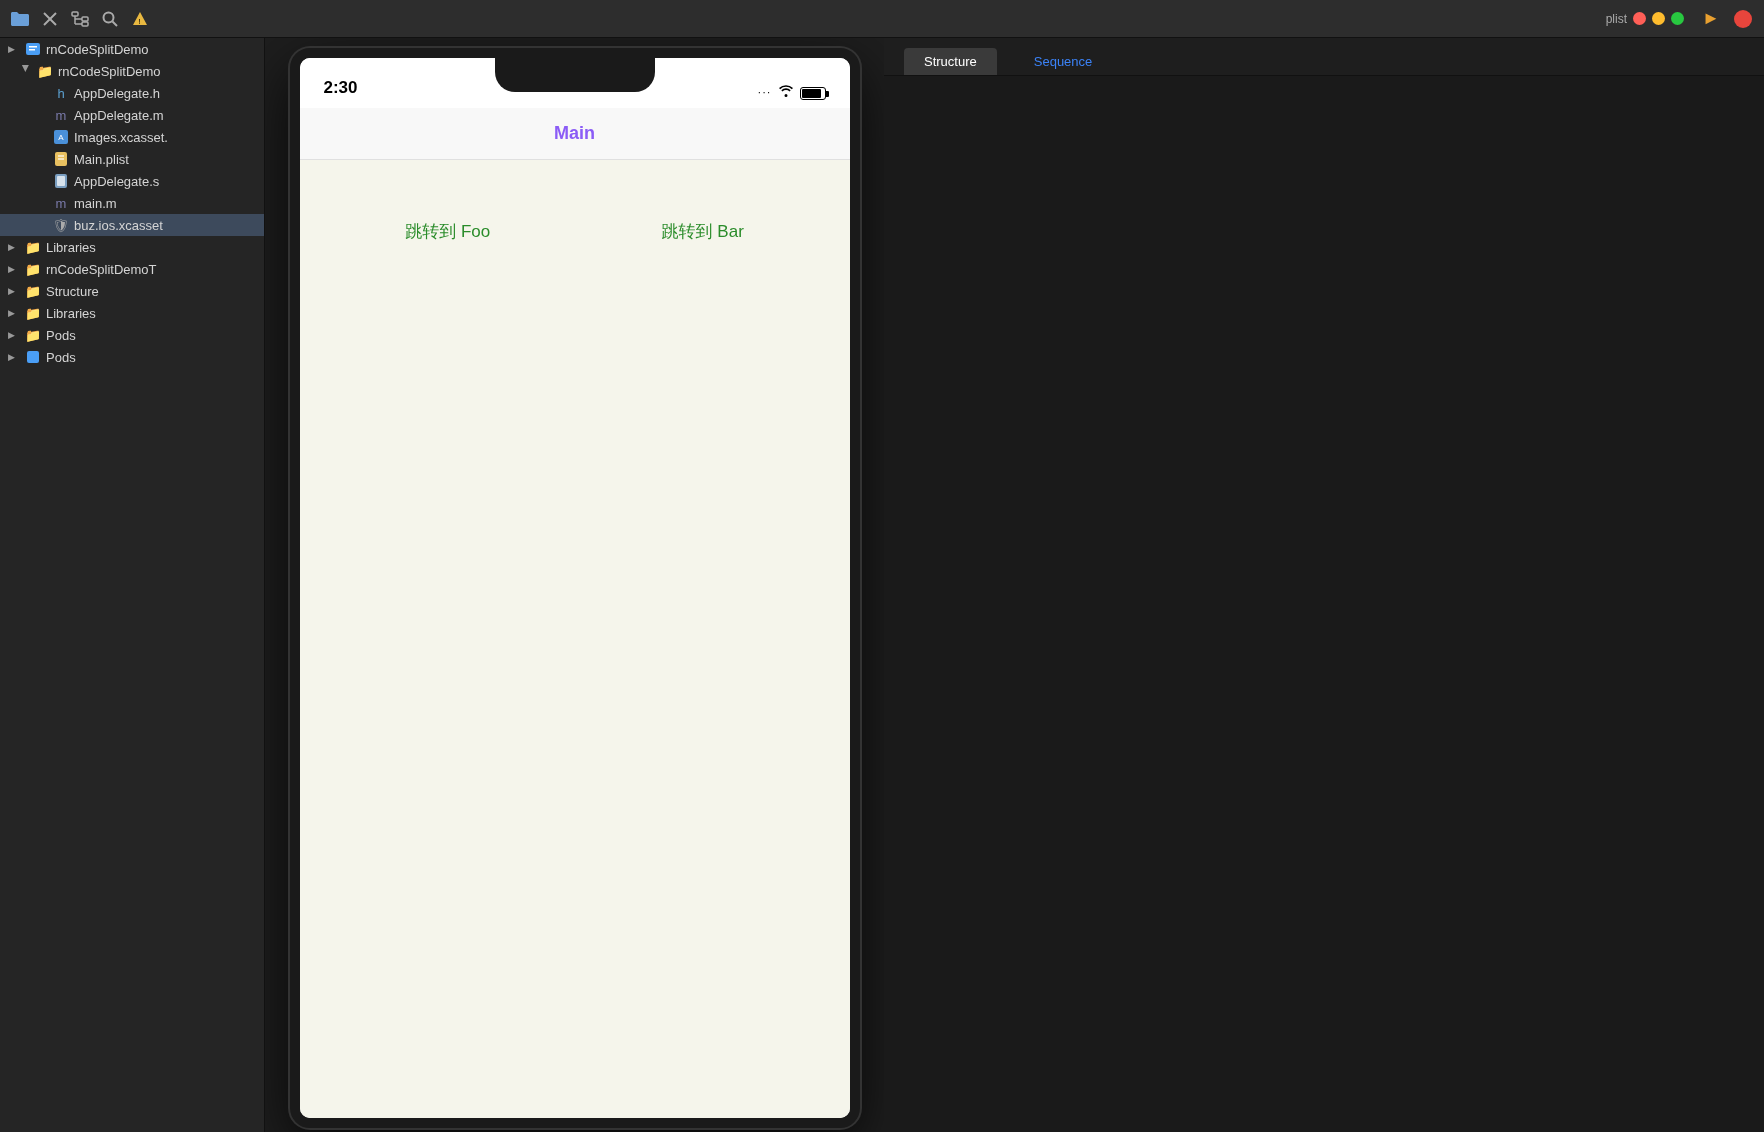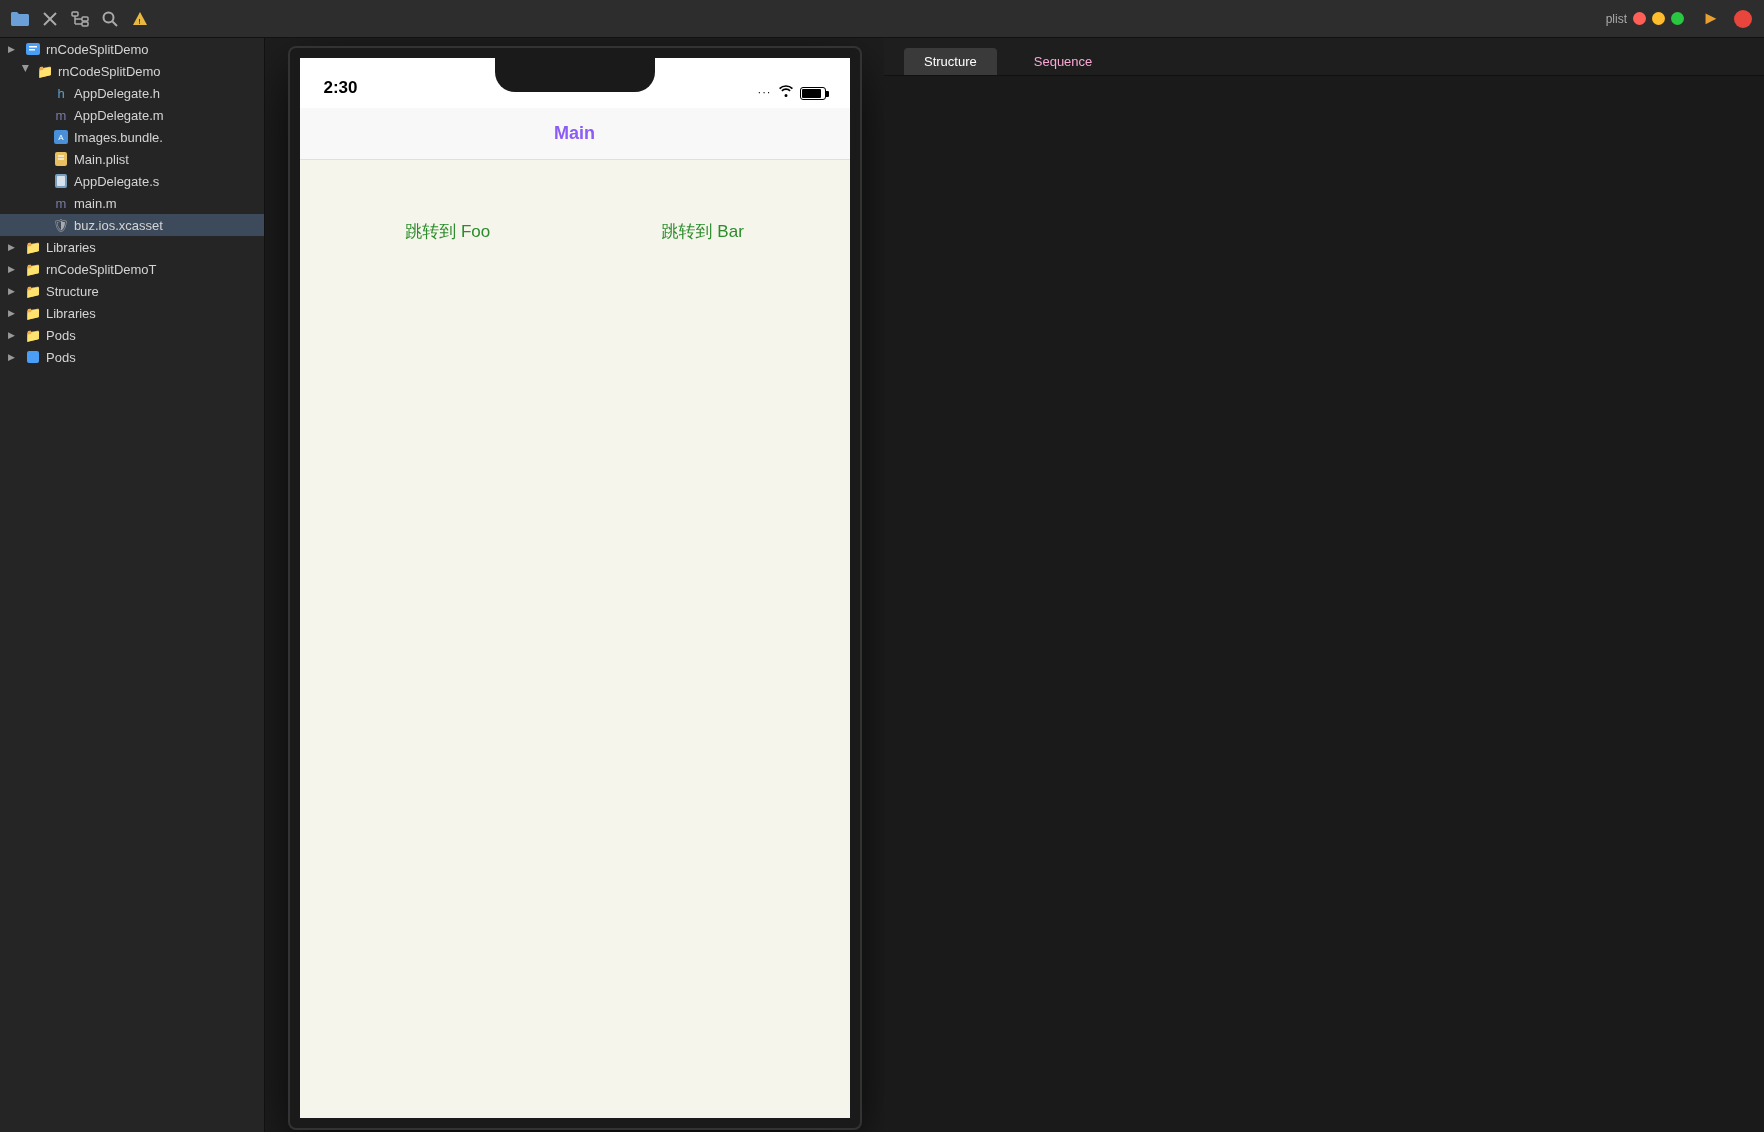--- a/index.html
+++ b/index.html
@@ -132,21 +132,21 @@
       background: #1e1e1e;
       padding-top: 10px;
       overflow: hidden;
     }
 
     
     .iphone-mockup {
       width: 570px;
       height: 1080px;
       background: #fff;
-      border-radius: 6px;
+      border-radius: 20px;
       border: 10px solid #1a1a1a;
       position: relative;
       box-shadow: 0 0 0 2px #333, 0 20px 60px rgba(0,0,0,0.8);
       overflow: hidden;
       flex-shrink: 0;
     }
     .notch {
       position: absolute;
       top: 0;
       left: 50%;
@@ -263,21 +263,21 @@
       align-items: flex-end;
       gap: 17px;
       border-bottom: 1px solid #111;
       padding: 0 20px;
     }
     .right-tab {
       padding: 6px 20px;
       font-size: 13px;
       cursor: pointer;
       border-radius: 4px 4px 0 0;
-      color: #f9a8d4;
+      color: #3b82f6;
     }
     .right-tab.active {
       background: #3a3a3a;
       color: #fff;
     }
     .right-content {
       flex: 1;
       background: #1a1a1a;
     }
   </style>
@@ -367,21 +367,21 @@
     </div>
 
     <div class="sidebar-item indent-2">
       <span class="arrow" style="visibility:hidden">▶</span>
       <span class="file-icon">
         <svg width="16" height="16" viewBox="0 0 16 16">
             <rect x="1" y="1" width="14" height="14" rx="2" fill="#4a90d9"></rect>
             <text x="8" y="11" font-size="8" text-anchor="middle" fill="white">A</text>
           </svg>
       </span>
-      <span>Images.bundle.</span>
+      <span>Images.xcasset.</span>
     </div>
 
     <div class="sidebar-item indent-2">
       <span class="arrow" style="visibility:hidden">▶</span>
       <span class="file-icon">
         <svg width="16" height="16" viewBox="0 0 16 16">
             <rect x="2" y="1" width="12" height="14" rx="2" fill="#e8c060"></rect>
             <line x1="5" y1="5" x2="11" y2="5" stroke="white" stroke-width="1.2"></line>
             <line x1="5" y1="8" x2="11" y2="8" stroke="white" stroke-width="1.2"></line>
           </svg>

